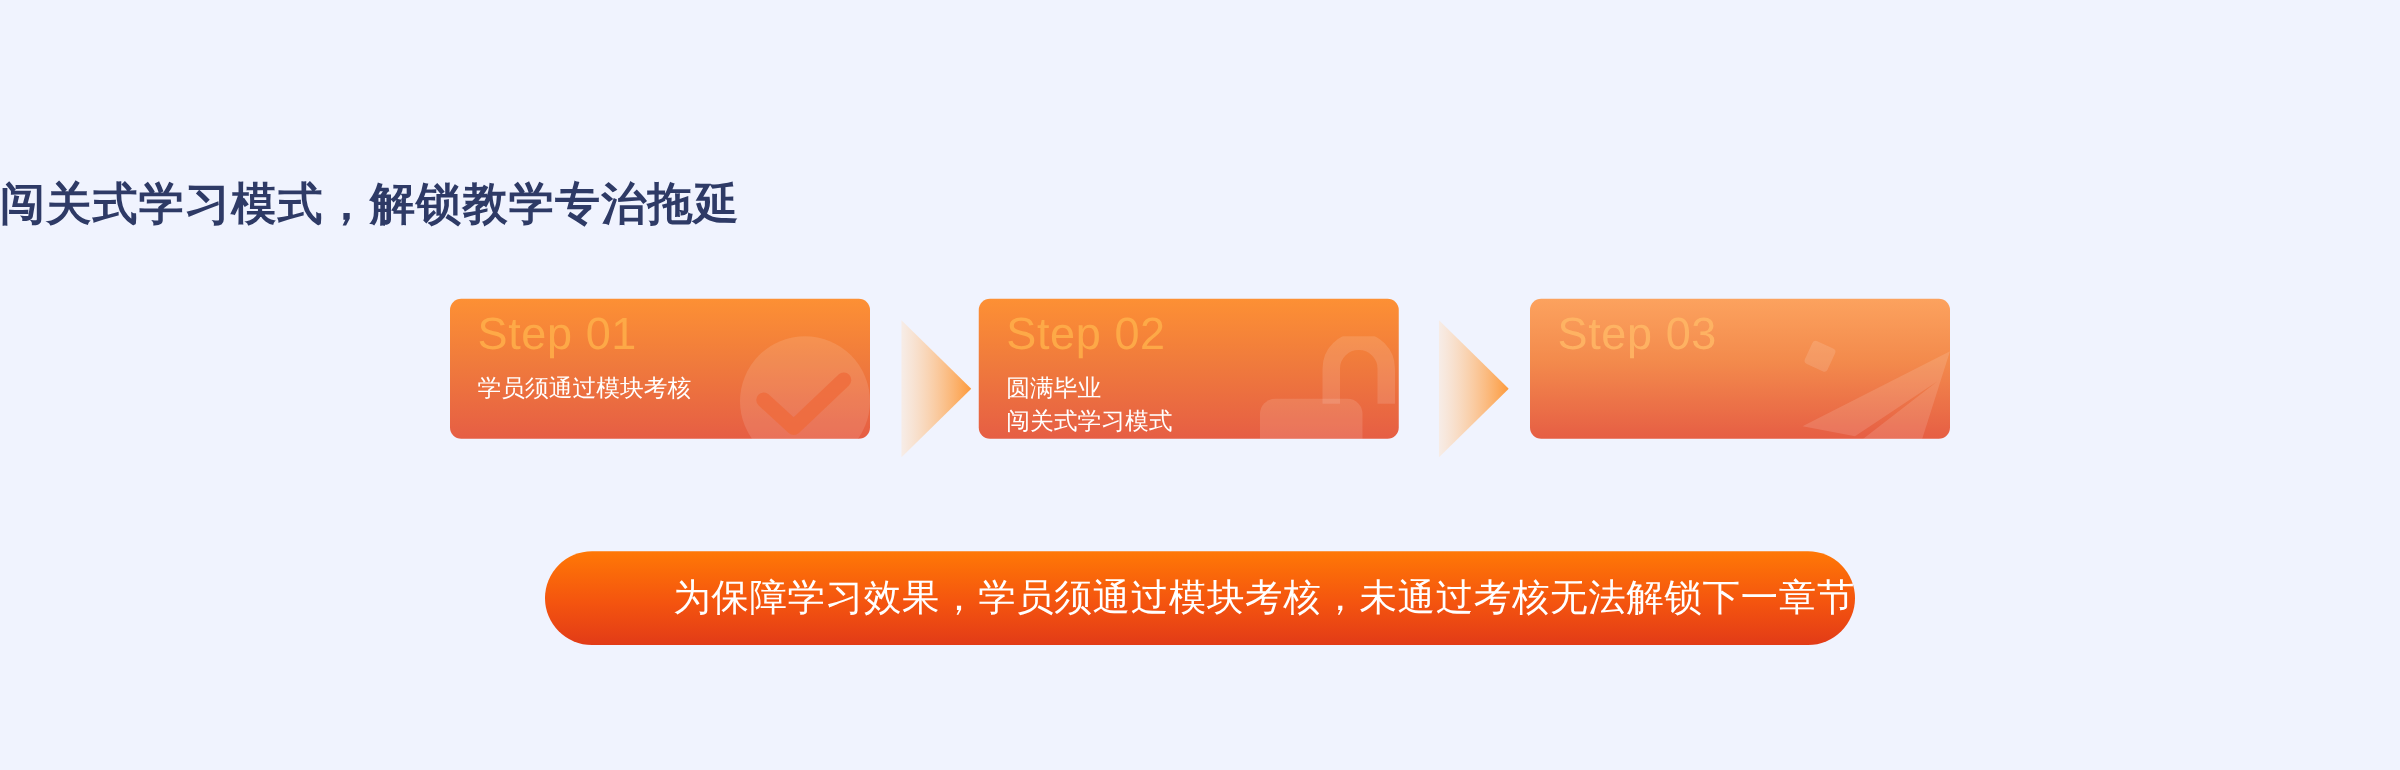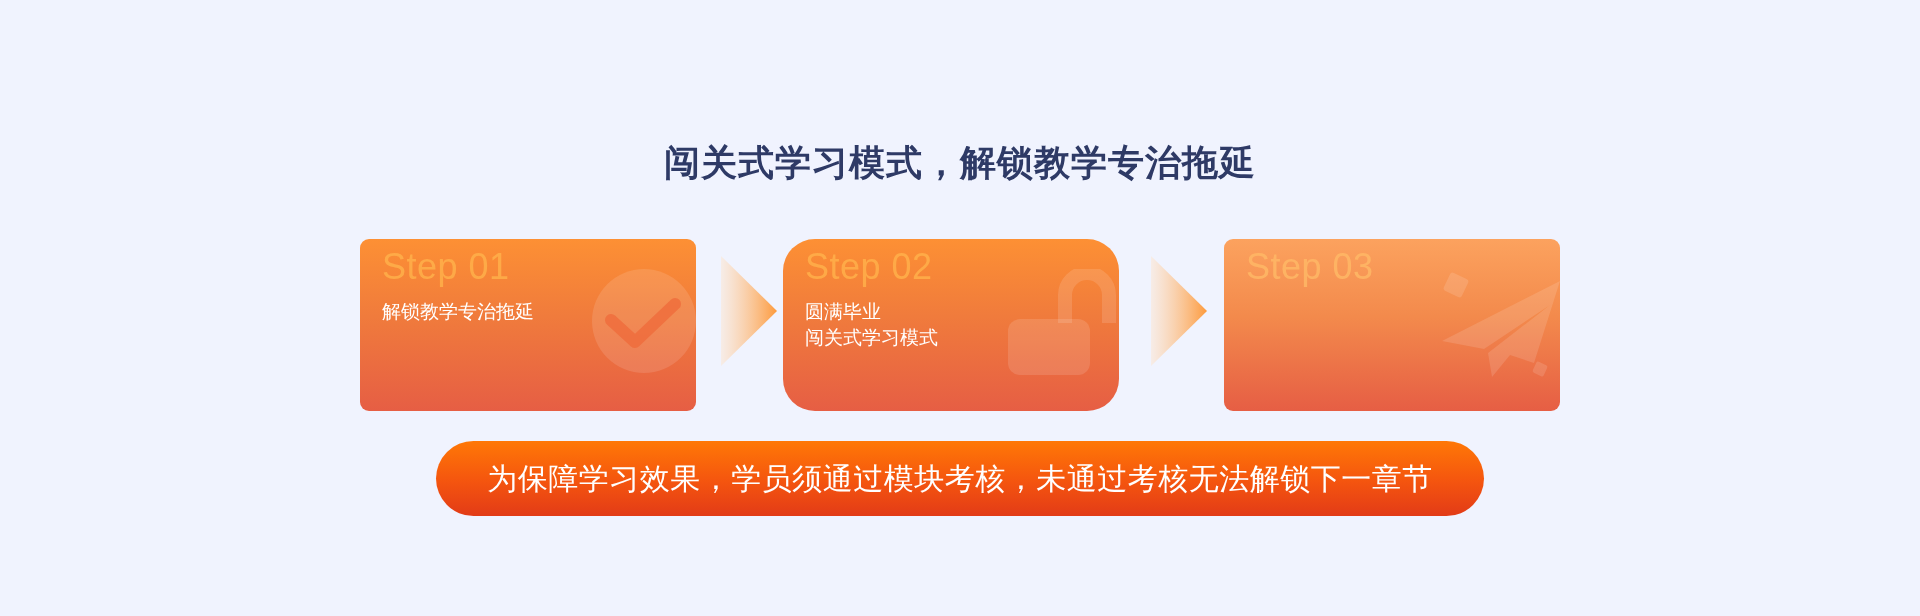--- a/index.html
+++ b/index.html
@@ -6,29 +6,29 @@
     html, body {
       width: 1920px; height: 616px;
       background: #f0f3fe;
       font-family: "Liberation Sans", "DejaVu Sans", sans-serif;
       overflow: hidden;
     }
     .page { position: relative; width: 1920px; height: 616px; }
 
     .title {
       position: absolute; left: 0; top: 136px; width: 1920px;
-      text-align: center;
+      text-align: left;
       font-size: 36px; font-weight: bold; color: #2e3a66;
       letter-spacing: 1px;
       line-height: 54px;
       font-family: Liberation Serif, serif;
     }
 
     .card {
-      position: absolute; top: 239px; width: 336px; height: 172px;
+      position: absolute; top: 239px; width: 336px; height: 112px;
       border-radius: 9px;
       overflow: hidden;
       background: linear-gradient(180deg, #fd9034 0%, #f07b3c 45%, #e65e44 100%);
     }
     .card.c3 {
       background: linear-gradient(180deg, #fca25e 0%, #f38a4c 45%, #e65e44 100%);
     }
     .card .step {
       position: absolute; left: 22px; top: 6px;
       font-size: 36px; color: #ffb04a; opacity: 0.85;
@@ -48,54 +48,54 @@
       position: absolute; top: 256px; width: 56px; height: 110px;
     }
 
     .banner {
       position: absolute; left: 436px; top: 441px;
       width: 1048px; height: 75px;
       border-radius: 38px;
       background: linear-gradient(180deg, #ff7806 0%, #f4540f 55%, #e23b17 100%);
       color: #ffffff;
       font-size: 30px; font-weight: normal;
-      text-align: center; line-height: 75px;
+      text-align: right; line-height: 75px;
       letter-spacing: 0.5px;
       white-space: nowrap;
     }
   </style>
 </head>
 <body>
 
 <div class="page">
 
   <h1 class="title">闯关式学习模式，解锁教学专治拖延</h1>
 
   <div class="card c1" style="left:360px;">
     <svg class="deco" style="left:231px; top:29px;" width="106" height="106" viewBox="0 0 106 106">
       <circle cx="53" cy="53" r="52" fill="#ffffff" fill-opacity="0.12"></circle>
       <polyline points="20,52 44,74 84,36" fill="none" stroke="#ef6a3a" stroke-opacity="0.75" stroke-width="12" stroke-linecap="round" stroke-linejoin="round"></polyline>
     </svg>
     <div class="step">Step 01</div>
     <div class="desc">
-      <div>解锁教学专治拖延</div>
+      <div>学员须通过模块考核</div>
     </div>
   </div>
 
   <svg class="arrow" style="left:721px;" viewBox="0 0 56 110">
     <defs>
       <linearGradient id="ag1" x1="0" y1="0" x2="1" y2="0">
         <stop offset="0" stop-color="#fbe8d8" stop-opacity="0.6"></stop>
         <stop offset="1" stop-color="#fd9a3c"></stop>
       </linearGradient>
     </defs>
     <polygon points="0,0 56,55 0,110" fill="url(#ag1)"></polygon>
   </svg>
 
-  <div class="card c2" style="left:783px;border-radius:32px;">
+  <div class="card c2" style="left:783px;">
     <svg class="deco" style="left:220px; top:30px;" width="116" height="114" viewBox="0 0 116 114">
       <path d="M62,54 L62,26 A22,22 0 0 1 106,26 L106,54" fill="none" stroke="#ffffff" stroke-opacity="0.13" stroke-width="14"></path>
       <rect x="5" y="50" width="82" height="56" rx="12" fill="#ffffff" fill-opacity="0.13"></rect>
     </svg>
     <div class="step">Step 02</div>
     <div class="desc">
       <div>圆满毕业</div>
       <div>闯关式学习模式</div>
     </div>
   </div>

